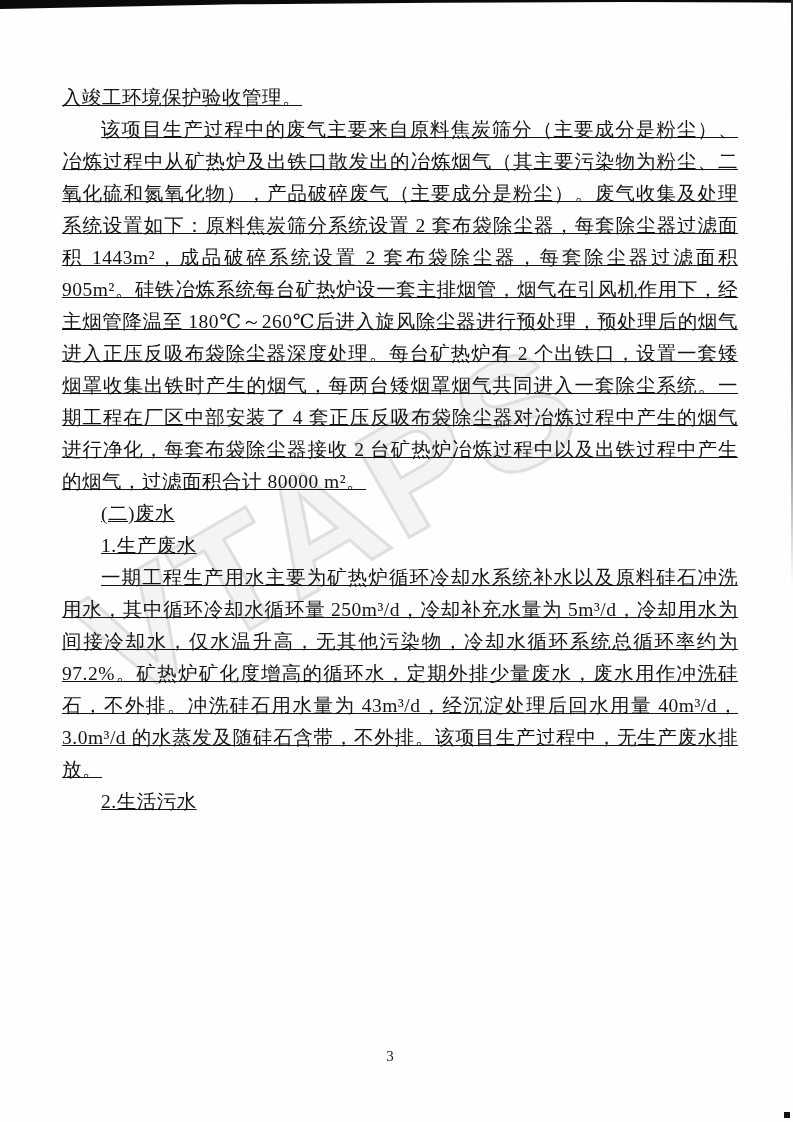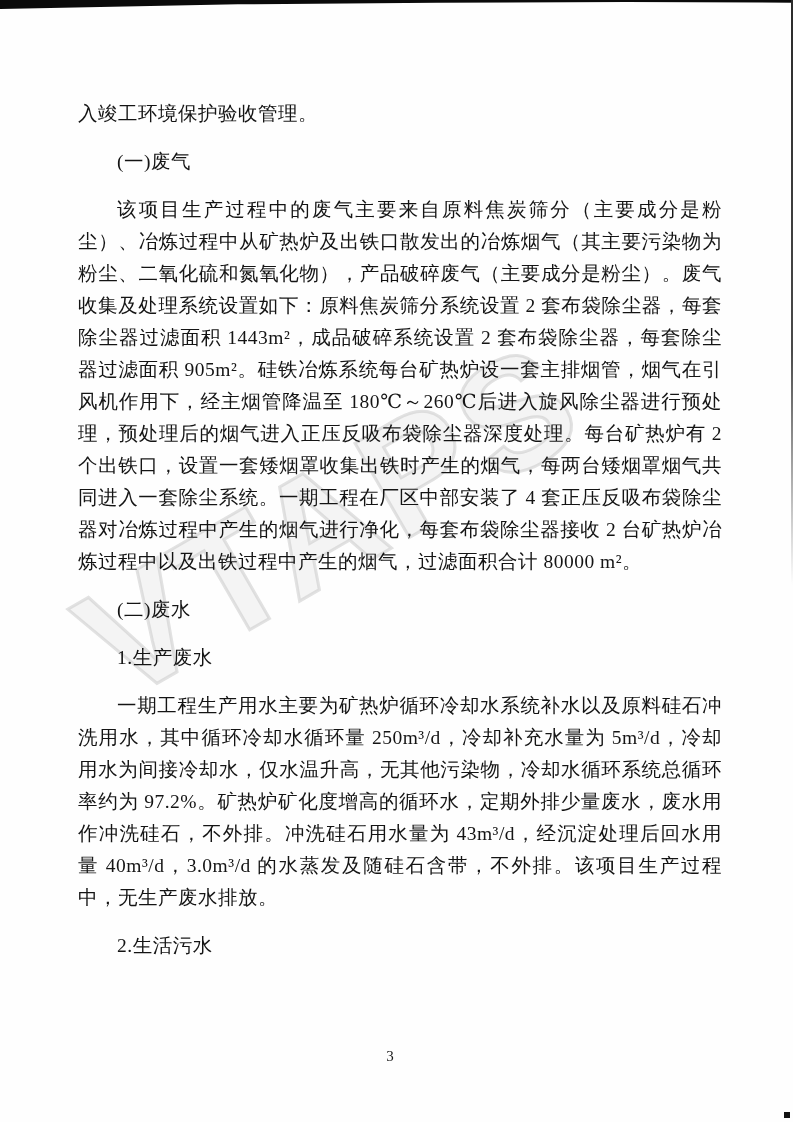--- a/index.html
+++ b/index.html
@@ -58,21 +58,21 @@
 
   .doc {
     position: absolute;
     left: 62px; top: 82px;
     width: 676px;
     font-size: 19.5px;
     line-height: 32px;
     text-align: justify;
     letter-spacing: 0.5px;
   }
-  .doc > div { margin: 16px; }
+  .doc > div { margin: 0; text-decoration: underline; }
   .cont { text-indent: 0; }                       
   .head { font-weight: 700; text-indent: 2em; }   
   .sub  { text-indent: 2em; }                     
   .para { text-indent: 2em; }                     
 
   .page-number {
     position: absolute;
     left: 0; top: 1048px;
     width: 780px;
     text-align: center;
@@ -87,21 +87,20 @@
 <div class="page">
 
   <div class="artifact-top"></div>
   <div class="artifact-right"></div>
   <div class="artifact-corner"></div>
 
   <div class="watermark">VTAPS</div>
 
   <div class="doc">
     <div class="cont">入竣工环境保护验收管理。</div>
-    <div class="sub">(一)废气</div>
     <div class="para">该项目生产过程中的废气主要来自原料焦炭筛分（主要成分是粉尘）、冶炼过程中从矿热炉及出铁口散发出的冶炼烟气（其主要污染物为粉尘、二氧化硫和氮氧化物），产品破碎废气（主要成分是粉尘）。废气收集及处理系统设置如下：原料焦炭筛分系统设置 2 套布袋除尘器，每套除尘器过滤面积 1443m²，成品破碎系统设置 2 套布袋除尘器，每套除尘器过滤面积 905m²。硅铁冶炼系统每台矿热炉设一套主排烟管，烟气在引风机作用下，经主烟管降温至 180℃～260℃后进入旋风除尘器进行预处理，预处理后的烟气进入正压反吸布袋除尘器深度处理。每台矿热炉有 2 个出铁口，设置一套矮烟罩收集出铁时产生的烟气，每两台矮烟罩烟气共同进入一套除尘系统。一期工程在厂区中部安装了 4 套正压反吸布袋除尘器对冶炼过程中产生的烟气进行净化，每套布袋除尘器接收 2 台矿热炉冶炼过程中以及出铁过程中产生的烟气，过滤面积合计 80000 m²。</div>
     <div class="sub">(二)废水</div>
     <div class="sub">1.生产废水</div>
     <div class="para">一期工程生产用水主要为矿热炉循环冷却水系统补水以及原料硅石冲洗用水，其中循环冷却水循环量 250m³/d，冷却补充水量为 5m³/d，冷却用水为间接冷却水，仅水温升高，无其他污染物，冷却水循环系统总循环率约为 97.2%。矿热炉矿化度增高的循环水，定期外排少量废水，废水用作冲洗硅石，不外排。冲洗硅石用水量为 43m³/d，经沉淀处理后回水用量 40m³/d，3.0m³/d 的水蒸发及随硅石含带，不外排。该项目生产过程中，无生产废水排放。</div>
     <div class="sub">2.生活污水</div>
   </div>
 
   <div class="page-number">3</div>
 
 </div>

